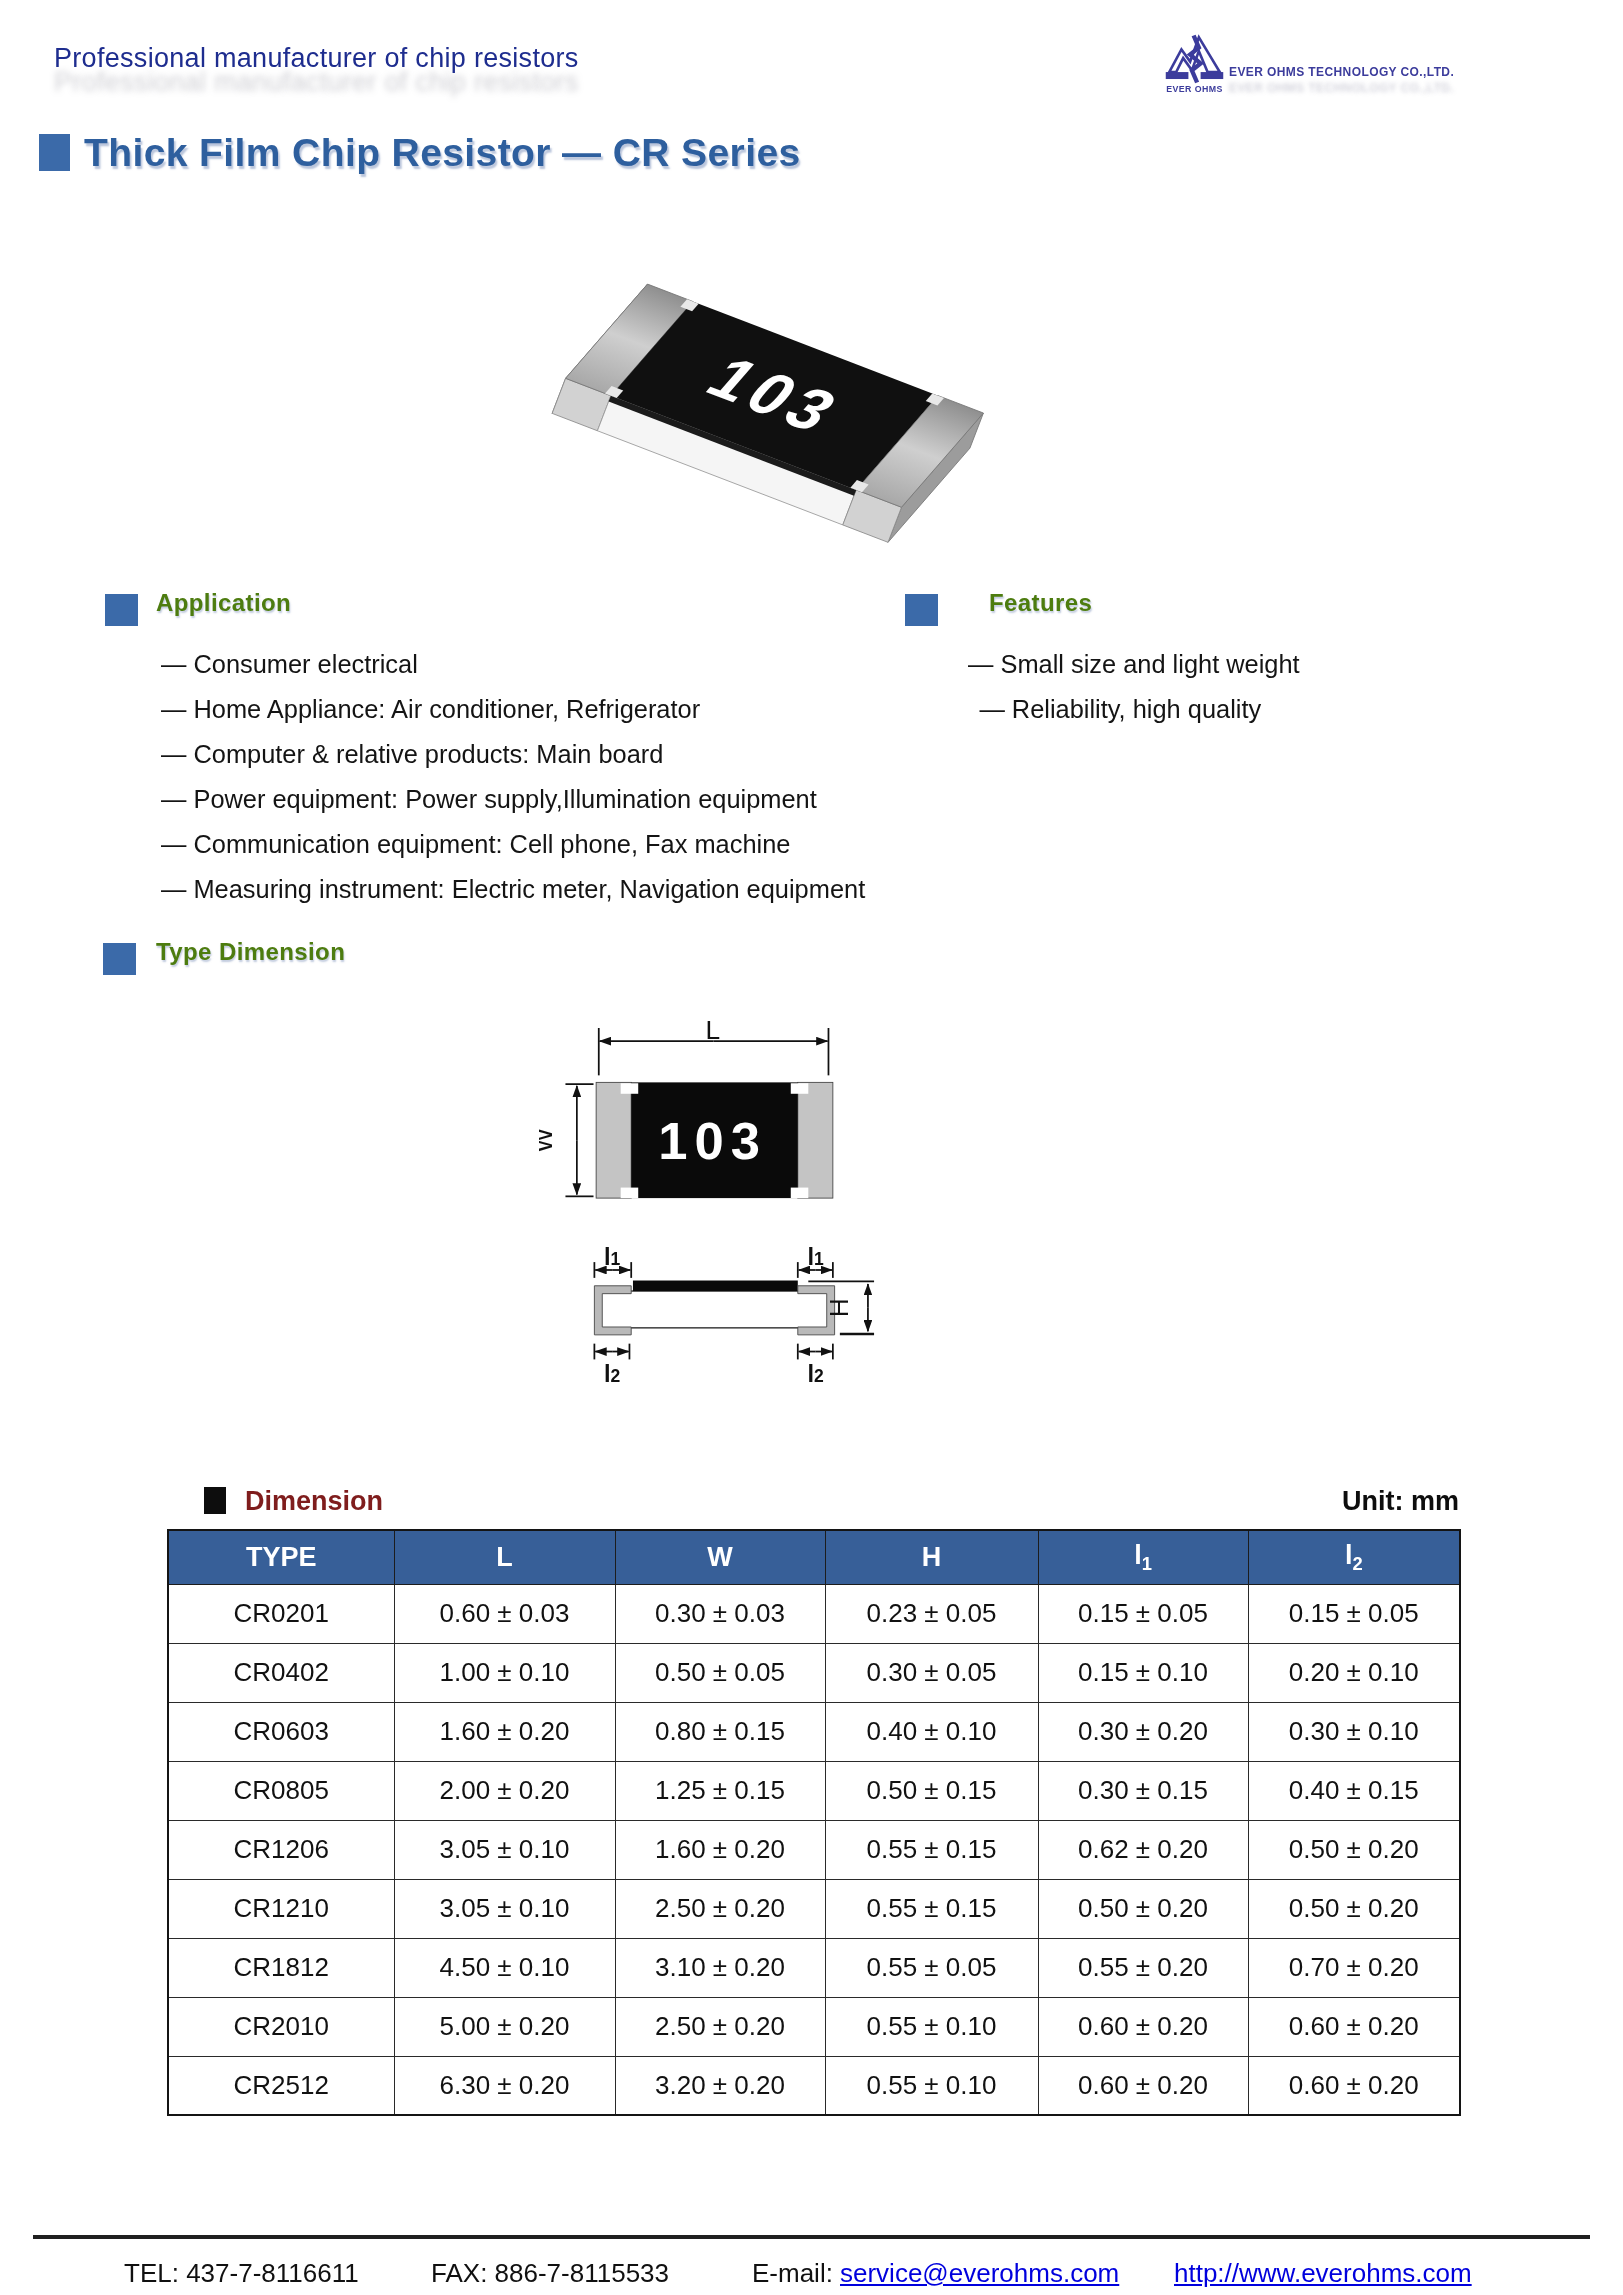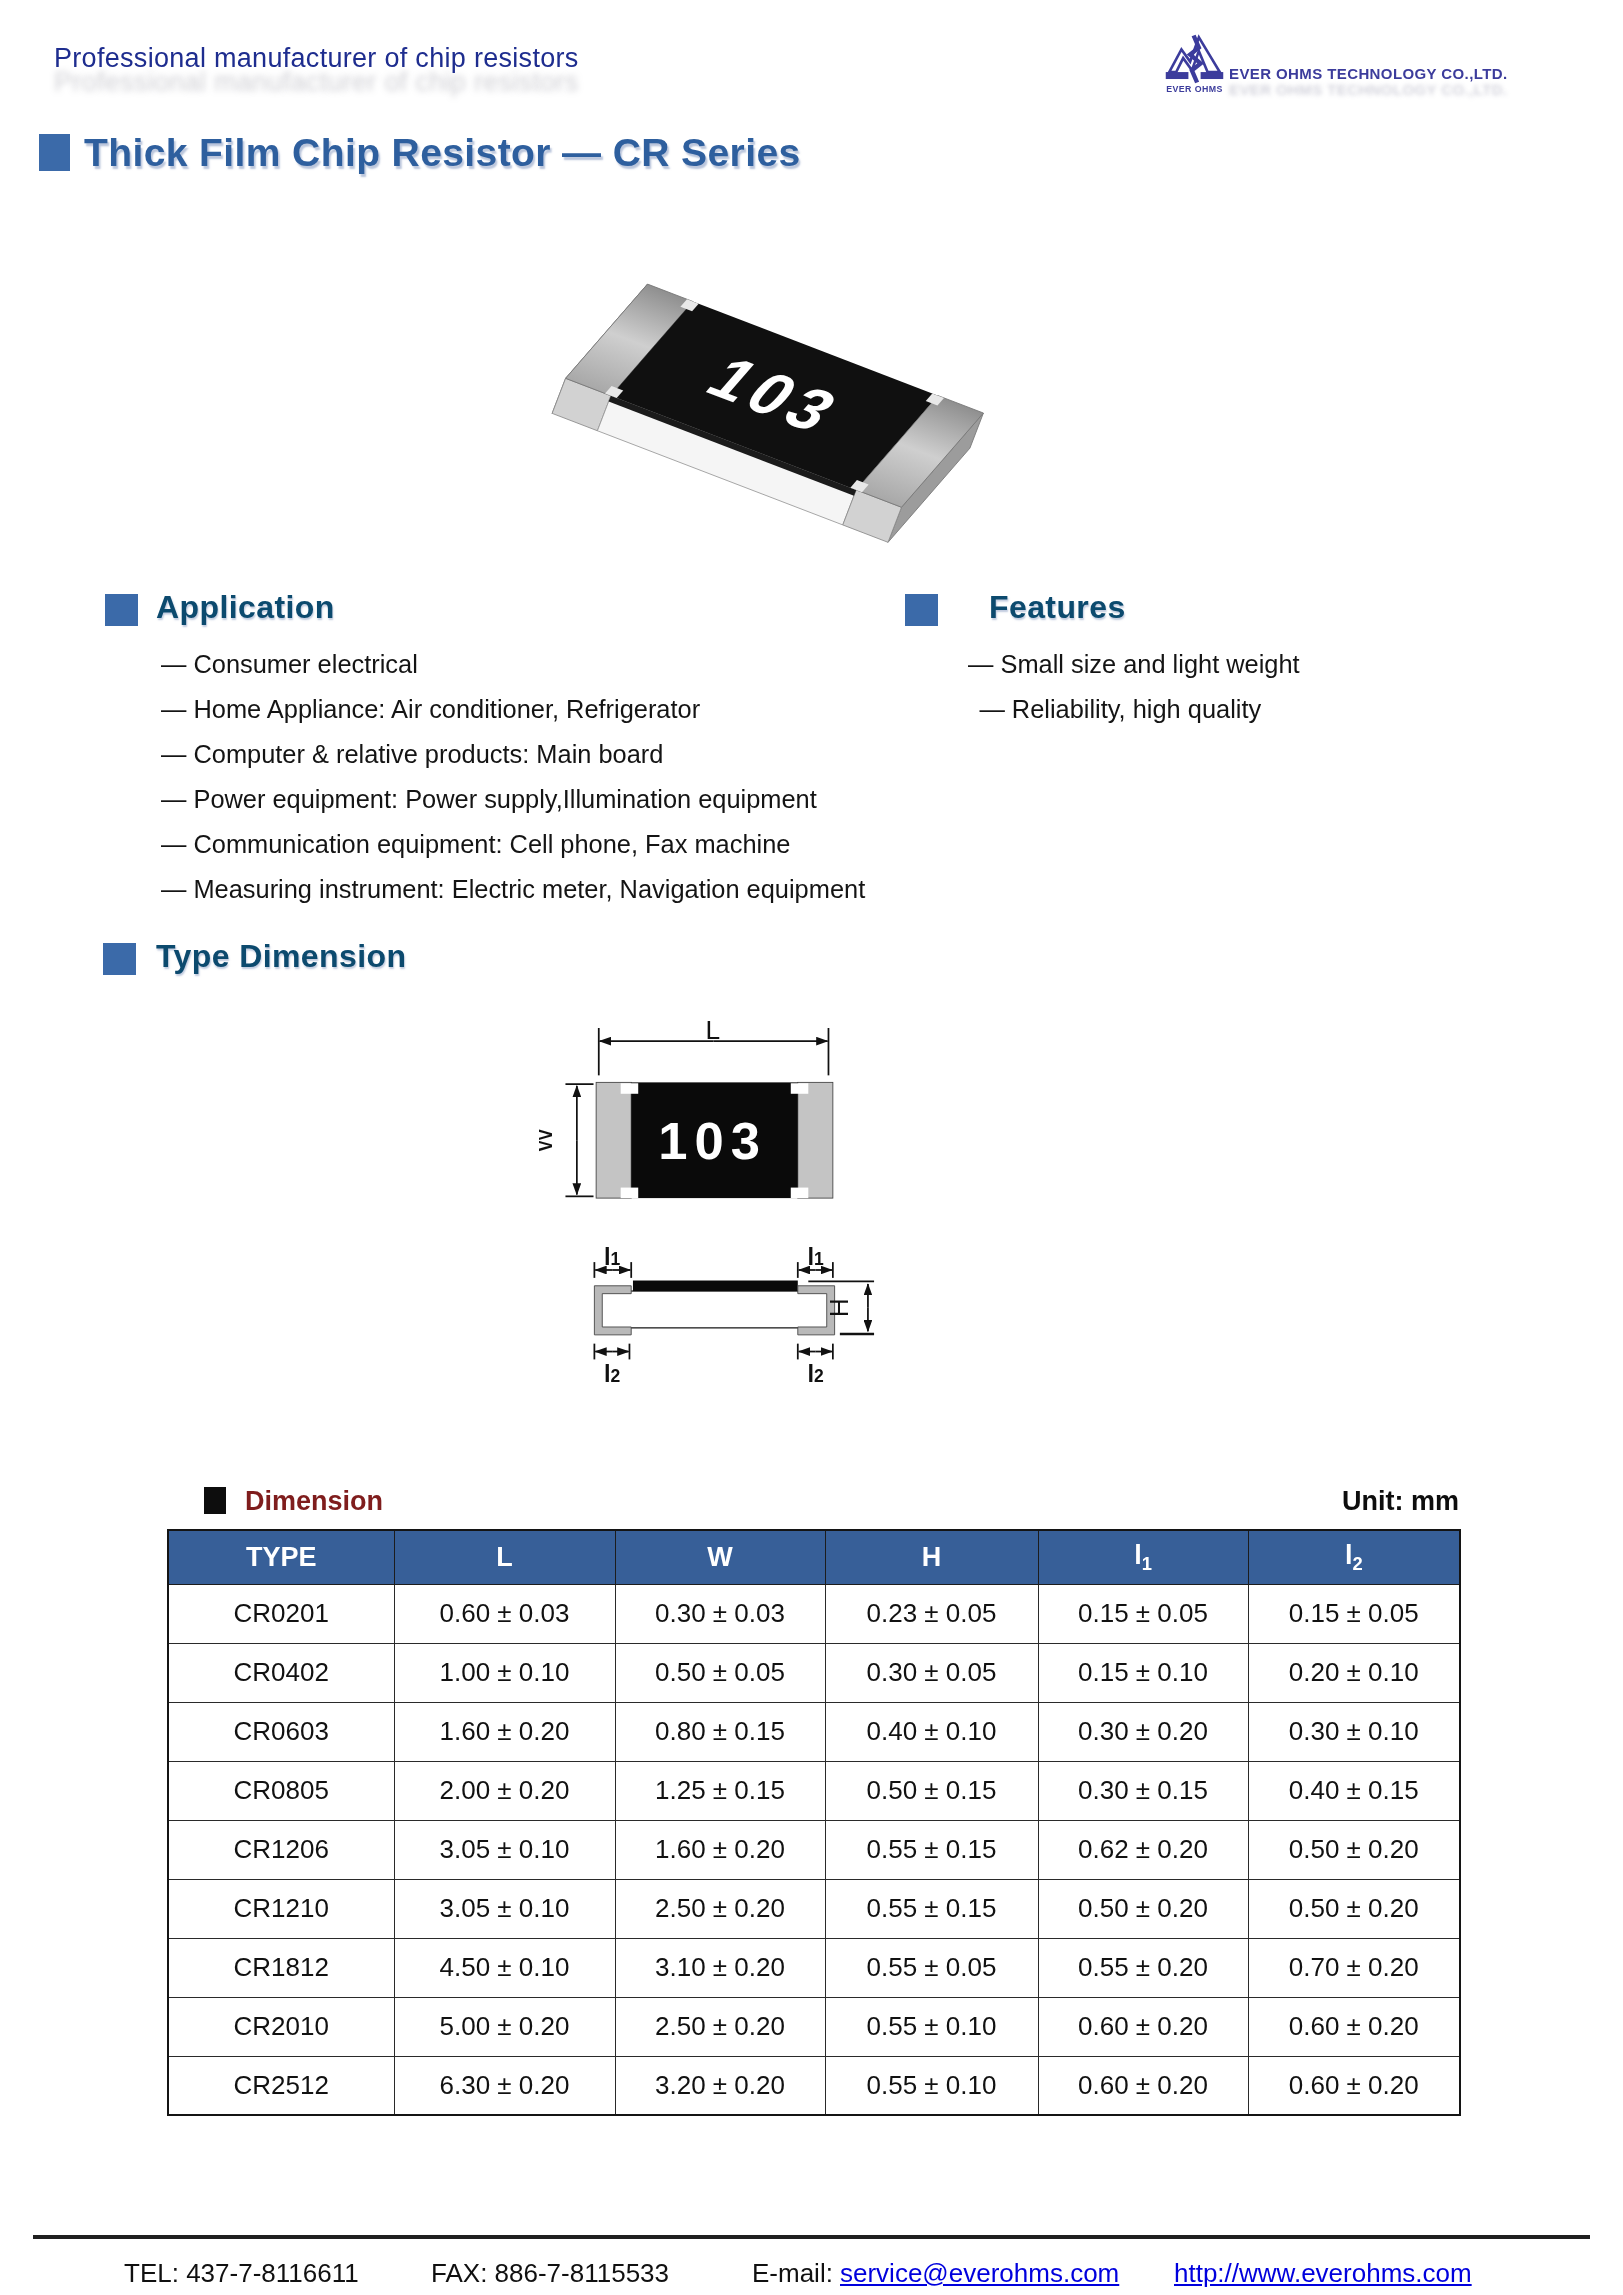--- a/index.html
+++ b/index.html
@@ -16,35 +16,35 @@
     letter-spacing:0.3px;
     text-shadow:0 24px 6.1px rgba(125,125,140,0.38);
     margin-top:7px;
   }
   .logo-icon { left:1164px; top:32px; }
   .logo-mark-text {
     left:1164px; top:84px; width:61px; text-align:center;
     font-size:8.8px; font-weight:bold; color:#3c3c9c; letter-spacing:0.4px;
   }
   .company-name {
-    left:1229px; top:65px; font-size:15px; font-weight:bold; color:#3c3c9c;
+    left:1229px; top:65px; font-size:12px; font-weight:bold; color:#3c3c9c;
     letter-spacing:0.4px; text-shadow:0 16px 4.4px rgba(130,130,155,0.35);
   }
 
   
   .title-square { left:39px; top:134px; width:31px; height:37px; background:#3b6aa9; }
   .doc-title {
     left:84px; top:131px; font-size:39px; font-weight:bold; color:#2e5f9e;
     letter-spacing:0.4px; text-shadow:1.8px 2.6px 1.8px rgba(130,150,190,0.55);
   }
 
   
   .sec-square { width:33px; height:32px; background:#3b6aa9; }
   .sec-head {
-    font-size:32px; font-weight:bold; color:#0c4a6e; letter-spacing:0.4px;
+    font-size:24px; font-weight:bold; color:#4d7c0f; letter-spacing:0.4px;
     text-shadow:0.9px 1.8px 1.8px rgba(130,150,190,0.5);
   }
   .bullet-list { list-style:none; font-size:25.4px; color:#141414; }
   .bullet-list li { height:45px; line-height:45px; white-space:nowrap; }
   .features-list li:nth-child(2) { padding-left:11.4px; }
 
   
   .dim-square { left:204px; top:1487px; width:22px; height:27px; background:#0d0d0d; }
   .dim-head { left:245px; top:1486px; font-size:27px; font-weight:bold; color:#7f1d1d; }
   .unit-label { left:1262px; top:1486px; width:197px; text-align:right; font-size:27px; font-weight:bold; color:#0d0d0d; }

